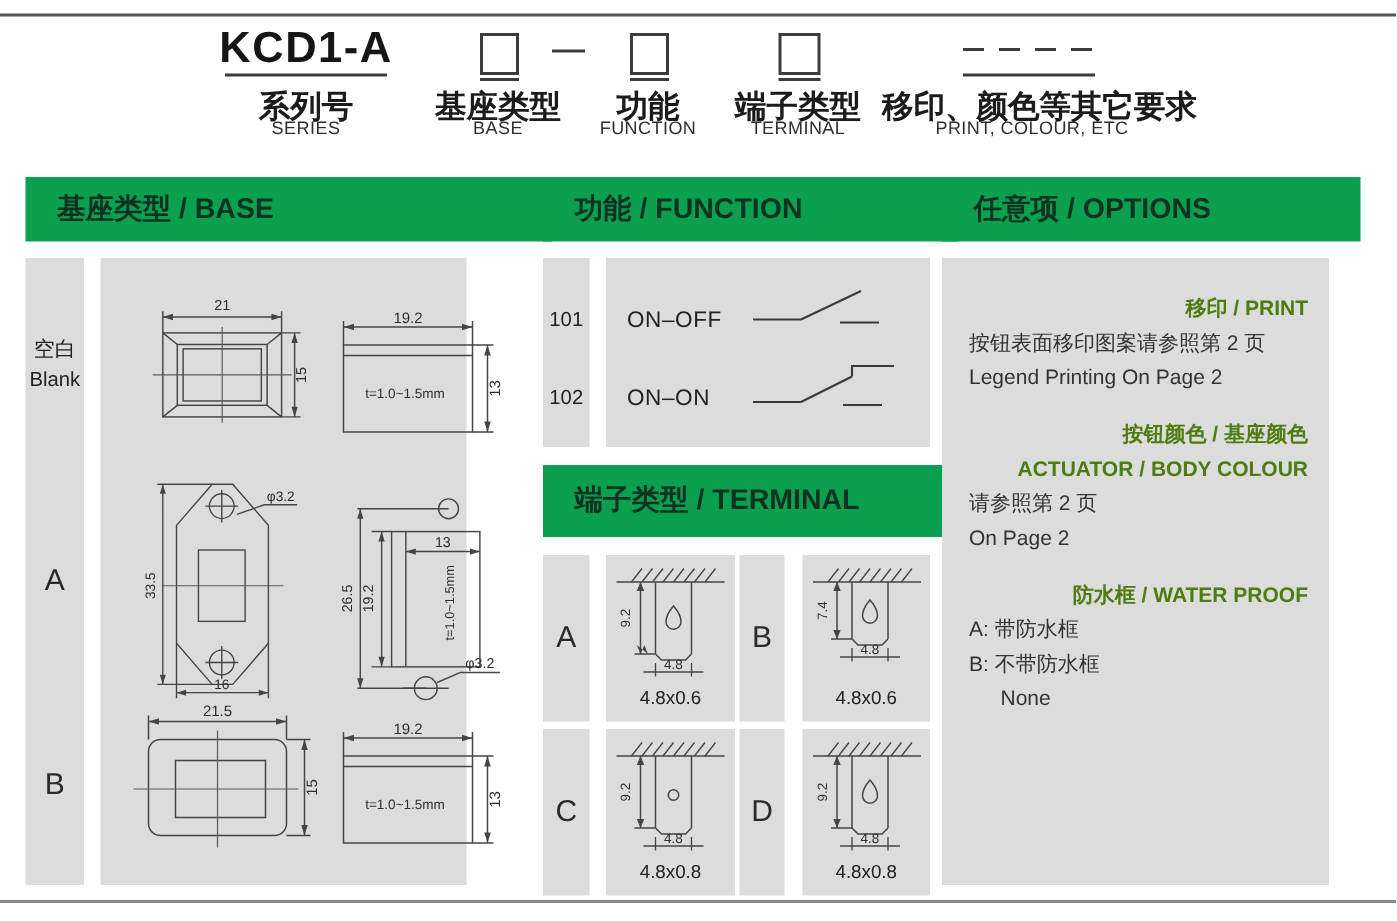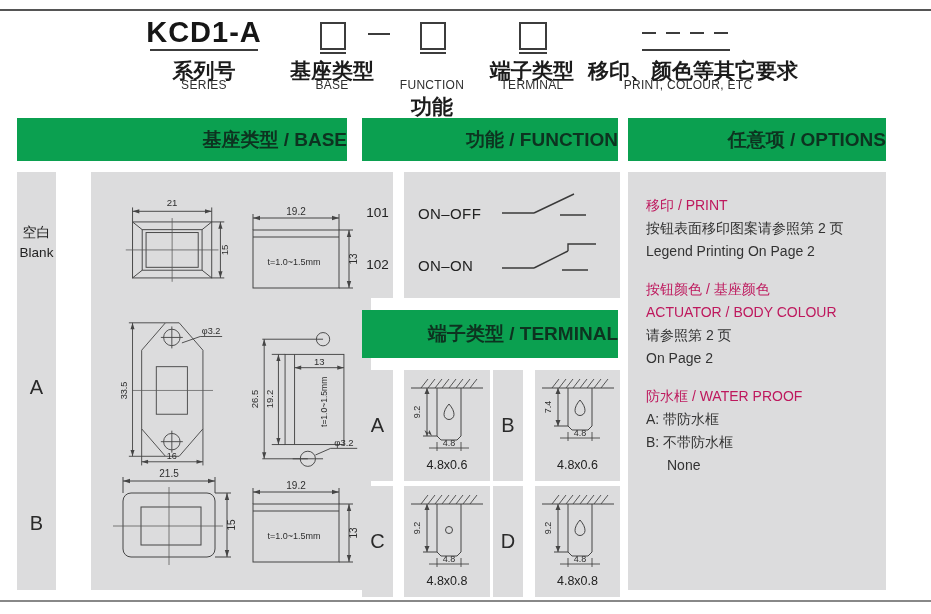--- a/index.html
+++ b/index.html
@@ -6,31 +6,31 @@
   .page{position:relative;width:931px;height:614px;background:#ffffff;overflow:hidden;
         font-family:"Liberation Sans",sans-serif;color:#222;}
   .abs{position:absolute;}
   .rule{position:absolute;left:0;width:931px;}
   .code-title{font-size:29px;font-weight:700;letter-spacing:1px;color:#161616;text-align:center;}
   .zh{font-size:21px;font-weight:700;text-align:center;color:#1b1b1b;white-space:nowrap;}
   .en{font-size:12px;font-weight:400;text-align:center;color:#2e2e2e;letter-spacing:.3px;white-space:nowrap;}
   .slot-box{border:2px solid #3c3c3c;background:#fff;}
   .bar{background:#3c3c3c;}
   .ghead{height:43px;line-height:43px;background:#0ba050;color:#0d3320;font-size:19px;
-         font-weight:700;text-align:right;white-space:nowrap;}
+         font-weight:700;text-align:left;white-space:nowrap;padding-left:21px;}
   .strip,.panel{background:#dcdcdd;}
   .rowlabel{position:absolute;left:0;width:100%;text-align:center;font-size:14px;color:#222;}
   .biglabel{position:absolute;left:0;width:100%;text-align:center;font-size:20px;color:#2a2a2a;}
   .fn-code{position:absolute;left:0;width:100%;text-align:center;font-size:13.5px;color:#222;}
   .fn-label{position:absolute;font-size:15px;color:#222;letter-spacing:.4px;}
   .t-letter{position:absolute;left:0;width:100%;text-align:center;font-size:20px;color:#2a2a2a;line-height:111px;}
   .t-caption{position:absolute;left:0;width:100%;text-align:center;font-size:12.5px;color:#222;}
   .opts{padding:22px 14px 0 18px;box-sizing:border-box;}
   .opt{font-size:14px;line-height:23px;color:#333;white-space:nowrap;}
-  .opt.b{font-weight:400;color:#be185d;}
+  .opt.b{font-weight:700;color:#4d7c0f;text-align:right;}
   .opt.ind{padding-left:21px;}
   .gap{height:15px;}
   .dim{font:10px "Liberation Sans",sans-serif;fill:#2e2e2e;}
   .dim9{font:9px "Liberation Sans",sans-serif;fill:#2e2e2e;}
   svg{display:block;}
 </style>
 </head>
 <body>
 
 <div class="page">
@@ -45,21 +45,21 @@
 
   <div class="abs slot-box" style="left:320px;top:22px;width:22px;height:24px;"></div>
   <div class="abs bar" style="left:320px;top:52px;width:26px;height:2px;"></div>
   <div class="abs zh" style="left:282px;top:57px;width:100px;">基座类型</div>
   <div class="abs en" style="left:282px;top:78px;width:100px;">BASE</div>
 
   <div class="abs bar" style="left:368px;top:33px;width:22px;height:2px;"></div>
 
   <div class="abs slot-box" style="left:420px;top:22px;width:22px;height:24px;"></div>
   <div class="abs bar" style="left:420px;top:52px;width:26px;height:2px;"></div>
-  <div class="abs zh" style="left:382px;top:57px;width:100px;margin-top:36px;">功能</div>
+  <div class="abs zh" style="left:382px;top:57px;width:100px;">功能</div>
   <div class="abs en" style="left:382px;top:78px;width:100px;">FUNCTION</div>
 
   <div class="abs slot-box" style="left:519px;top:22px;width:24px;height:24px;"></div>
   <div class="abs bar" style="left:519px;top:52px;width:28px;height:2px;"></div>
   <div class="abs zh" style="left:482px;top:57px;width:100px;">端子类型</div>
   <div class="abs en" style="left:482px;top:78px;width:100px;">TERMINAL</div>
 
   <div class="abs bar" style="left:642px;top:32px;width:14px;height:2px;"></div>
   <div class="abs bar" style="left:666px;top:32px;width:14px;height:2px;"></div>
   <div class="abs bar" style="left:690px;top:32px;width:14px;height:2px;"></div>
@@ -72,21 +72,21 @@
   <div class="abs ghead" style="left:362px;top:118px;width:256px;">功能 / FUNCTION</div>
   <div class="abs ghead" style="left:628px;top:118px;width:258px;">任意项 / OPTIONS</div>
 
   <div class="abs strip" style="left:17px;top:172px;width:39px;height:418px;">
     <div class="rowlabel" style="top:52px;">空白</div>
     <div class="rowlabel" style="top:73px;font-size:13.5px;">Blank</div>
     <div class="biglabel" style="top:204px;">A</div>
     <div class="biglabel" style="top:340px;">B</div>
   </div>
 
-  <div class="abs panel" style="left:67px;top:172px;width:280px;height:418px;margin-left:24px;">
+  <div class="abs panel" style="left:67px;top:172px;width:244px;height:418px;">
 
     <svg class="abs" style="left:25px;top:20px;" width="120" height="112" viewBox="0 0 120 116">
       <g stroke="#454545" stroke-width="1" fill="none">
         <path d="M15 31 V16 M97 31 V16 M15 20 H97"></path>
         <rect x="15" y="31" width="82" height="58"></rect>
         <path d="M15 31 L25 39 M97 31 L87 39 M15 89 L25 81 M97 89 L87 81"></path>
         <rect x="25" y="39" width="62" height="42"></rect>
         <rect x="29" y="42" width="54" height="36"></rect>
         <path d="M97 31 H110 M97 89 H110 M106 31 V89"></path>
         <path d="M8 60 H104 M56 27 V93" stroke="#5a5a5a" stroke-width="0.8"></path>

